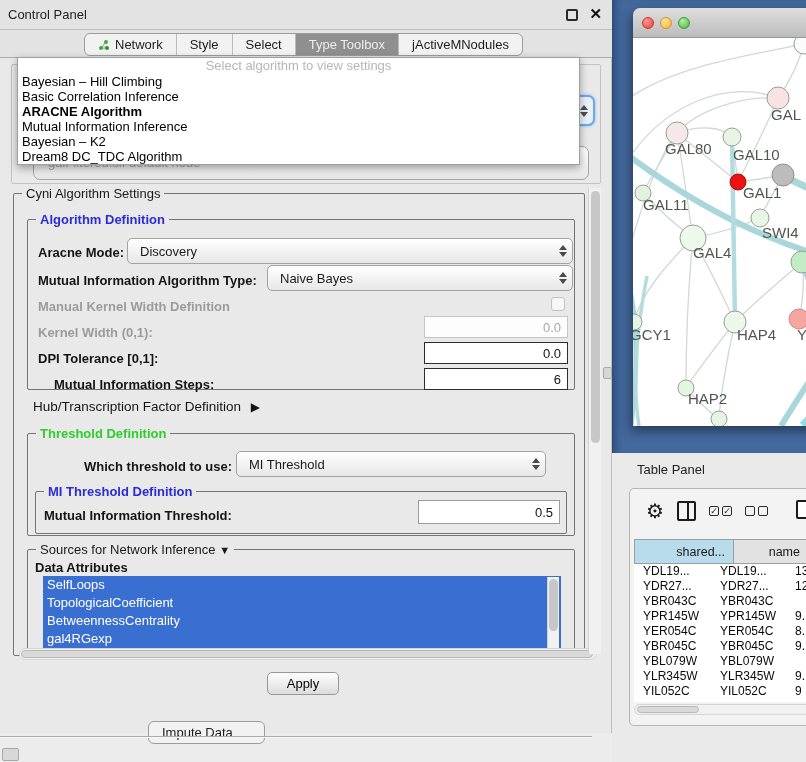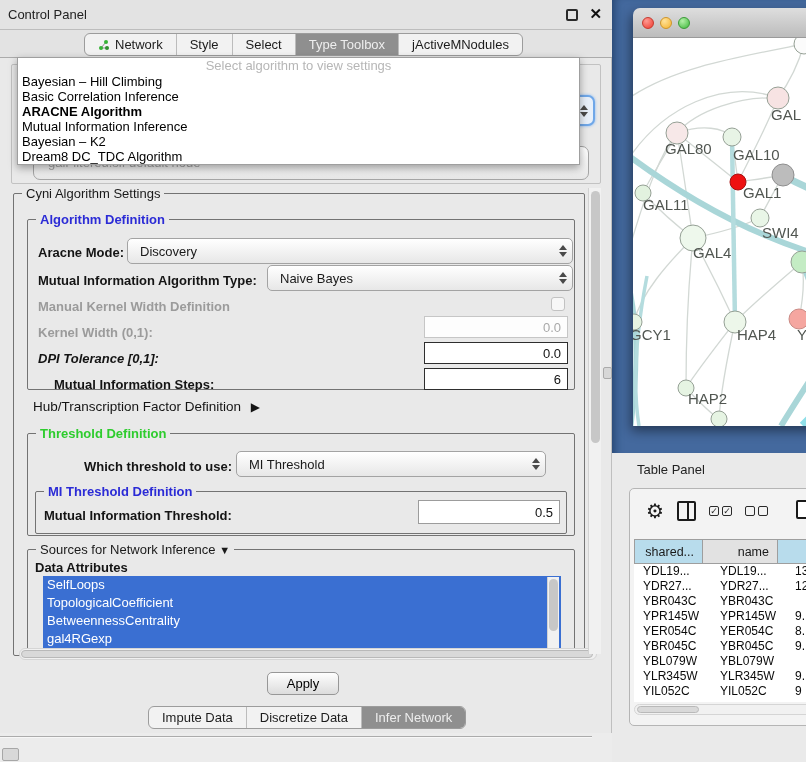--- a/index.html
+++ b/index.html
@@ -52,21 +52,21 @@
   .attr-list{position:absolute;left:43px;top:576px;width:518px;height:73px;background:#ffffff;overflow:hidden;}
   .attr-item{height:18px;line-height:18px;background:#3a6fd2;color:#ffffff;padding-left:4px;font-size:13px;cursor:pointer;}
   .vscroll{position:absolute;background:#f1f1f1;border-left:1px solid #d2d2d2;}
   .vthumb{position:absolute;background:#c7c7c7;border-radius:5px;cursor:pointer;}
   .hscroll{position:absolute;background:#f1f1f1;border:1px solid #d5d5d5;border-radius:6px;}
   .hthumb{position:absolute;background:#d9d9d9;border:1px solid #b9b9b9;border-radius:5px;cursor:pointer;}
 
   .apply-btn{position:absolute;left:267px;top:672px;width:72px;height:23px;border:1px solid #979797;border-radius:5px;background:linear-gradient(#fefefe,#dcdcdc);font-size:13px;font-family:inherit;cursor:pointer;}
 
   .bottom-strip{position:absolute;left:0;top:704px;width:612px;height:29px;}
-  .tabgroup.bottom{left:148px;top:2px;}
+  .tabgroup.bottom{left:148px;top:17px;flex-direction:column;}
 
   .divider{position:absolute;left:0;top:736px;width:592px;height:2px;background:#ababab;border-bottom:1px solid #f7f7f7;}
   .mini-ic{position:absolute;left:2px;top:748px;width:17px;height:13px;background:#d8d8d8;border:1px solid #a7a7a7;border-radius:2px;cursor:pointer;}
 
   
   .desktop{position:absolute;left:612px;top:0;width:194px;height:455px;background:#44699e;box-shadow:inset 8px 0 10px -6px #22406b;}
   .net-window{position:absolute;left:633px;top:8px;width:200px;height:418px;border-radius:7px 0 0 0;box-shadow:-2px 5px 12px rgba(0,0,0,.45);}
   .net-titlebar{position:absolute;left:0;top:0;width:100%;height:30px;border-radius:7px 0 0 0;background:linear-gradient(#dedede,#bcbcbc);border-bottom:1px solid #9a9a9a;}
   .light{position:absolute;top:9px;width:12px;height:12px;border-radius:50%;cursor:pointer;}
   .light.r{left:9px;background:radial-gradient(circle at 35% 30%,#ff9a92,#ee3b30);border:1px solid #c63a2f;}
@@ -171,21 +171,21 @@
     <span>Naive Bayes</span>
     <span class="stepper">
         <span class="tri-up"></span>
         <span class="tri-dn"></span>
       </span>
   </div>
   <span class="lbl dis" style="left:38px;top:299px;">Manual Kernel Width Definition</span>
   <span class="checkbox" style="left:551px;top:297px;"></span>
   <span class="lbl dis" style="left:38px;top:325px;font-weight:bold;">Kernel Width (0,1):</span>
   <input class="field dis" style="left: 424px; top: 316px; width: 144px;" readonly="" value="0.0">
-  <span class="lbl" style="left:38px;top:351px;font-style:italic;">DPI Tolerance [0,1]:</span>
+  <span class="lbl" style="left:38px;top:351px;">DPI Tolerance [0,1]:</span>
   <input class="field" style="left: 424px; top: 342px; width: 144px;" readonly="" value="0.0">
   <span class="lbl" style="left:38px;top:377px;padding-left:16px;">Mutual Information Steps:</span>
   <input class="field" style="left: 424px; top: 368px; width: 144px;" readonly="" value="6">
 
   <span class="lbl plain" style="left:33px;top:399px;font-size:13.5px;">
     <span>Hub/Transcription Factor Definition</span>
     <span style="font-size:12px;position:relative;left:6px;">▶</span>
   </span>
 
   <fieldset style="left:27px;top:426px;width:548px;height:110px;">
@@ -332,21 +332,21 @@
   <div class="table-subpanel">
     <span class="tool-ic" style="left:16px;top:10px;font-size:20px;">⚙</span>
     <span class="tool-ic split-ic" style="left:47px;top:12px;"></span>
     <span class="cb" style="left:79px;top:17px;">✓</span>
     <span class="cb" style="left:92px;top:17px;">✓</span>
     <span class="cb" style="left:115px;top:17px;"></span>
     <span class="cb" style="left:128px;top:17px;"></span>
     <span class="doc-ic" style="left:166px;top:11px;"></span>
 
     <div class="thead">
-      <div class="th" style="width:69px;background:#b8dcec;">shared...</div>
+      <div class="th" style="width:100px;background:#b8dcec;">shared...</div>
       <div class="th" style="width:75px;background:#e2e2e2;">name</div>
       <div class="th" style="width:58px;background:#b8dcec;"></div>
     </div>
 
     <div class="tbody">
       <div class="tr">
           <div class="td" style="width:77px">YDL19...</div>
           <div class="td" style="width:75px">YDL19...</div>
           <div class="td" style="width:58px">13</div>
         </div>

